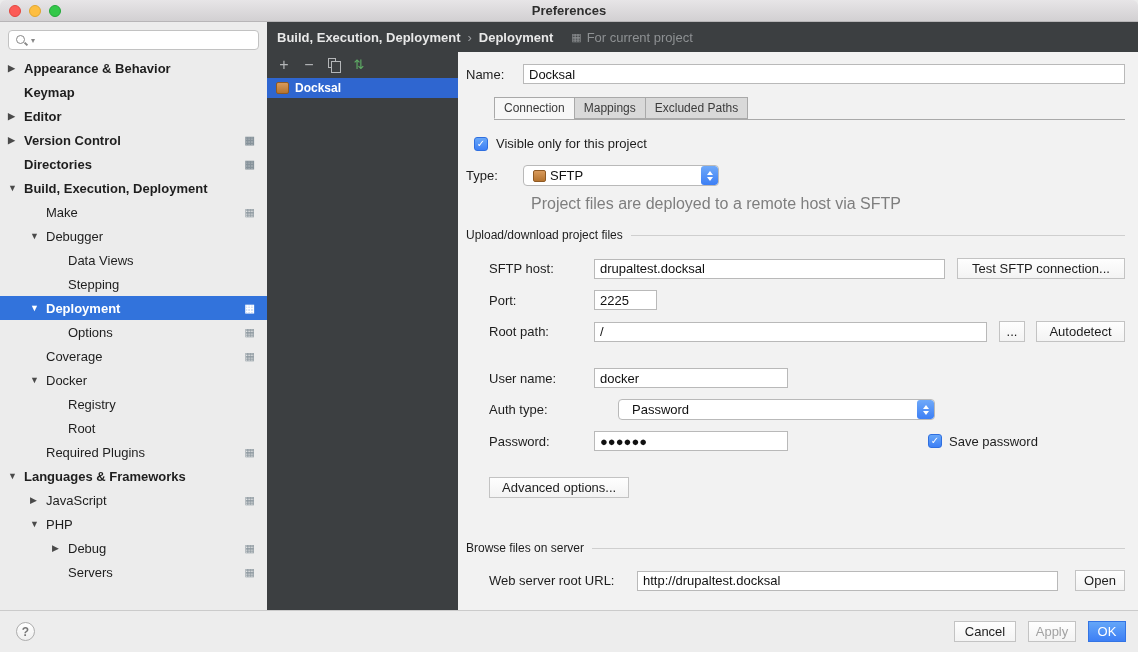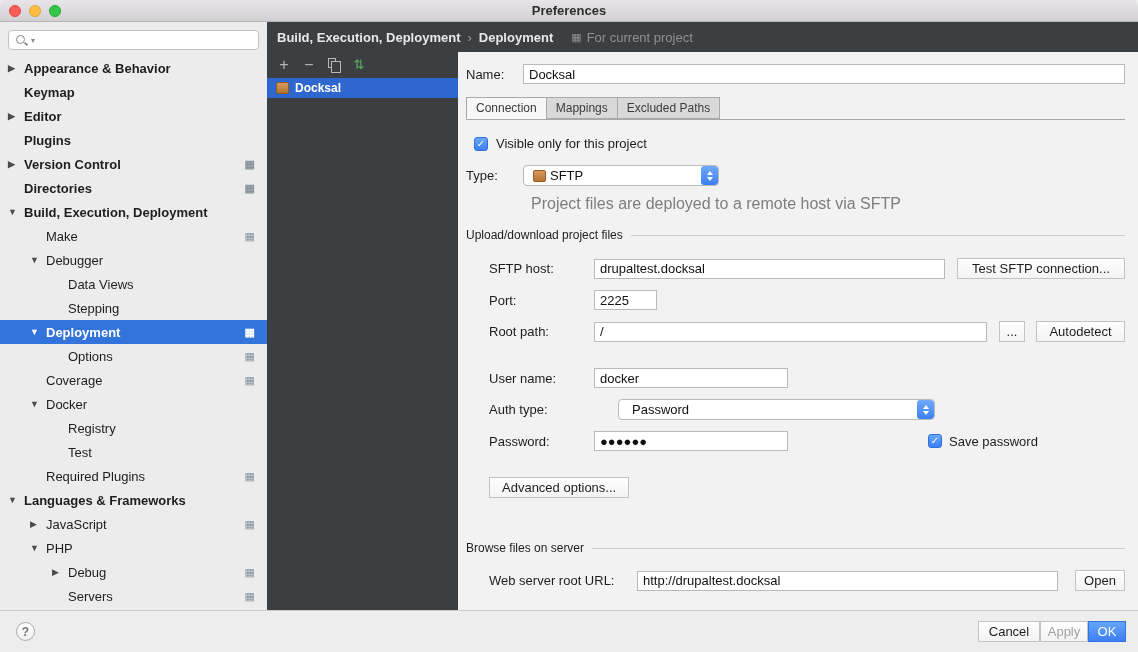--- a/index.html
+++ b/index.html
@@ -74,21 +74,21 @@
   .row { display:flex; align-items:center; }
   .lbl { font-size:13px; color:#1D1D1D; flex:none; }
   .lbl-name { width:57px; }
   .f-label { width:105px; }
   .txt {
     height:20px; border:1px solid #B9B9B9; background:#FFF; font-size:13px;
     padding:0 5px; font-family:"Liberation Sans",sans-serif; color:#111; outline:none;
   }
   .name-row .txt { flex:1; }
 
-  .tabs { display:flex; margin-top:13px; border-bottom:1px solid #A9A9A9; padding-left:0; }
+  .tabs { display:flex; margin-top:13px; border-bottom:1px solid #A9A9A9; padding-left:0;margin-left:28px; }
   .tab {
     height:22px; line-height:21px; padding:0 9px; font-size:12px; color:#3B3B3B;
     background:#D9D9D9; border:1px solid #A9A9A9; border-right:none; cursor:default;
   }
   .tab:last-child { border-right:1px solid #A9A9A9; }
   .tab.active { background:#F7F7F7; font-weight:normal; margin-bottom:-1px; border-bottom:1px solid #F7F7F7; }
 
   .check-row { margin-top:16px; padding-left:8px; gap:8px; }
   .checkbox {
     width:14px; height:14px; border-radius:3px; flex:none;
@@ -151,21 +151,21 @@
   .bottom-bar {
     position:absolute; left:0; right:0; bottom:0; height:42px;
     background:#EDEDED; border-top:1px solid #CBCBCB;
     display:flex; align-items:center; padding:0 12px 0 16px;
   }
   .help-btn {
     width:19px; height:19px; border-radius:50%; border:1px solid #ADADAD;
     background:linear-gradient(#FFF,#EFEFEF); color:#767676; font-size:12px; font-weight:bold;
     display:flex; align-items:center; justify-content:center; cursor:default;
   }
-  .footer-btns { margin-left:auto; display:flex; align-items:flex-end; }
+  .footer-btns { margin-left:auto; display:flex; gap:12px; align-items:flex-end; }
   .btn.disabled { color:#A2A2A2; }
   .btn.primary { background:linear-gradient(#64A6F8,#3D7FF5); border-color:#3374E4; color:#FFF; width:38px; padding:0; }
   .btn-cancel { width:62px; padding:0; }
   .btn-apply { width:48px; padding:0; }
 </style>
 </head>
 <body>
 
 <div class="window">
 
@@ -191,24 +191,20 @@
         </div>
         <div class="tree-row bold" style="padding-left: 8px;">
           <span class="tree-arrow"></span>
           <span class="tree-label">Keymap</span>
         </div>
         <div class="tree-row bold" style="padding-left: 8px;">
           <span class="tree-arrow">▶</span>
           <span class="tree-label">Editor</span>
         </div>
         <div class="tree-row bold" style="padding-left: 8px;">
-          <span class="tree-arrow"></span>
-          <span class="tree-label">Plugins</span>
-        </div>
-        <div class="tree-row bold" style="padding-left: 8px;">
           <span class="tree-arrow">▶</span>
           <span class="tree-label">Version Control</span>
           <span class="proj-icon">▦</span>
         </div>
         <div class="tree-row bold" style="padding-left: 8px;">
           <span class="tree-arrow"></span>
           <span class="tree-label">Directories</span>
           <span class="proj-icon">▦</span>
         </div>
         <div class="tree-row bold" style="padding-left: 8px;">
@@ -250,21 +246,21 @@
         <div class="tree-row" style="padding-left: 30px;">
           <span class="tree-arrow">▼</span>
           <span class="tree-label">Docker</span>
         </div>
         <div class="tree-row" style="padding-left: 52px;">
           <span class="tree-arrow"></span>
           <span class="tree-label">Registry</span>
         </div>
         <div class="tree-row" style="padding-left: 52px;">
           <span class="tree-arrow"></span>
-          <span class="tree-label">Test</span>
+          <span class="tree-label">Root</span>
         </div>
         <div class="tree-row" style="padding-left: 30px;">
           <span class="tree-arrow"></span>
           <span class="tree-label">Required Plugins</span>
           <span class="proj-icon">▦</span>
         </div>
         <div class="tree-row bold" style="padding-left: 8px;">
           <span class="tree-arrow">▼</span>
           <span class="tree-label">Languages &amp; Frameworks</span>
         </div>

